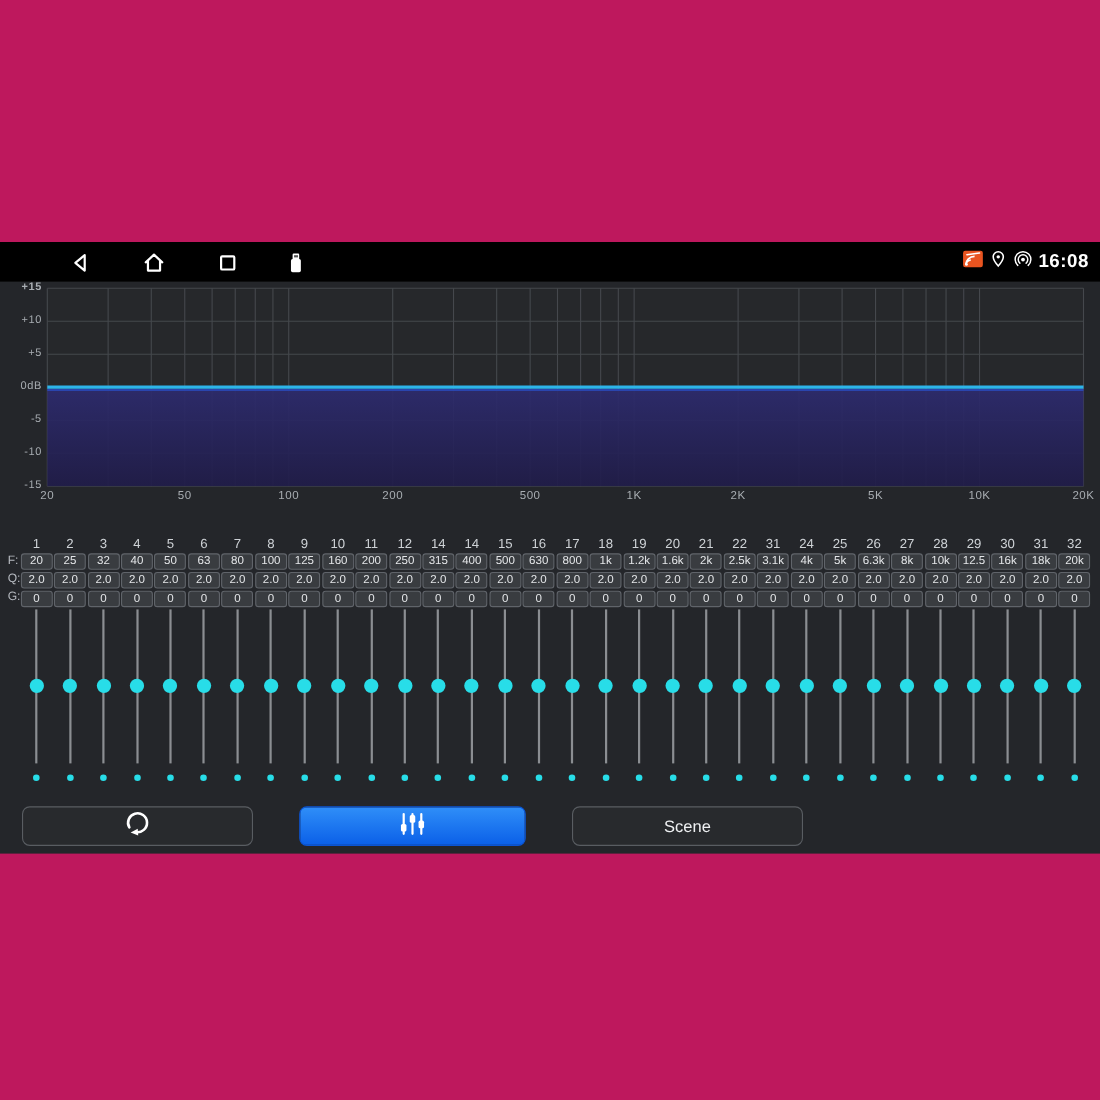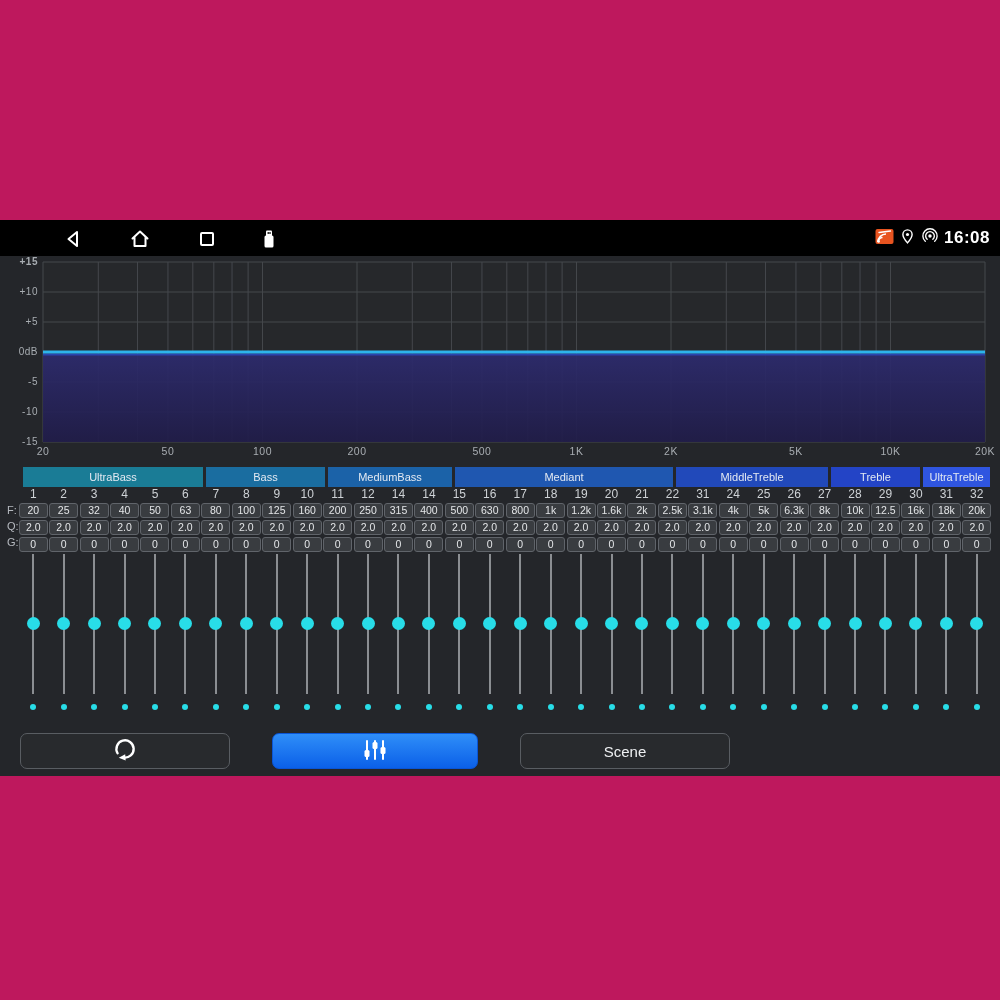--- a/index.html
+++ b/index.html
@@ -174,43 +174,20 @@
           <div class="xlab" style="left: 335px;">200</div>
           <div class="xlab" style="left: 459.953px;">500</div>
           <div class="xlab" style="left: 554.477px;">1K</div>
           <div class="xlab" style="left: 649px;">2K</div>
           <div class="xlab" style="left: 773.953px;">5K</div>
           <div class="xlab" style="left: 868.477px;">10K</div>
           <div class="xlab" style="left: 963px;">20K</div>
         </div>
     </div>
 
-    <div id="band-groups">
-        <div class="band-seg" style="left: 23px; width: 180px; background: rgb(26, 124, 150);">
-          <span>UltraBass</span>
-        </div>
-        <div class="band-seg" style="left: 206px; width: 119px; background: rgb(26, 109, 160);">
-          <span>Bass</span>
-        </div>
-        <div class="band-seg" style="left: 328px; width: 124px; background: rgb(27, 98, 168);">
-          <span>MediumBass</span>
-        </div>
-        <div class="band-seg" style="left: 455px; width: 218px; background: rgb(31, 87, 176);">
-          <span>Mediant</span>
-        </div>
-        <div class="band-seg" style="left: 676px; width: 152px; background: rgb(33, 73, 186);">
-          <span>MiddleTreble</span>
-        </div>
-        <div class="band-seg" style="left: 831px; width: 89px; background: rgb(35, 68, 198);">
-          <span>Treble</span>
-        </div>
-        <div class="band-seg" style="left: 923px; width: 67px; background: rgb(47, 85, 224);">
-          <span>UltraTreble</span>
-        </div>
-      </div>
 
     <span class="row-label" style="top:284px">F:</span>
     <span class="row-label" style="top:300px">Q:</span>
     <span class="row-label" style="top:316px">G:</span>
 
     <div id="bands-grid">
         <div class="band-col">
           <div class="band-num">1</div>
           <div class="val-box f">20</div>
           <div class="val-box q">2.0</div>

